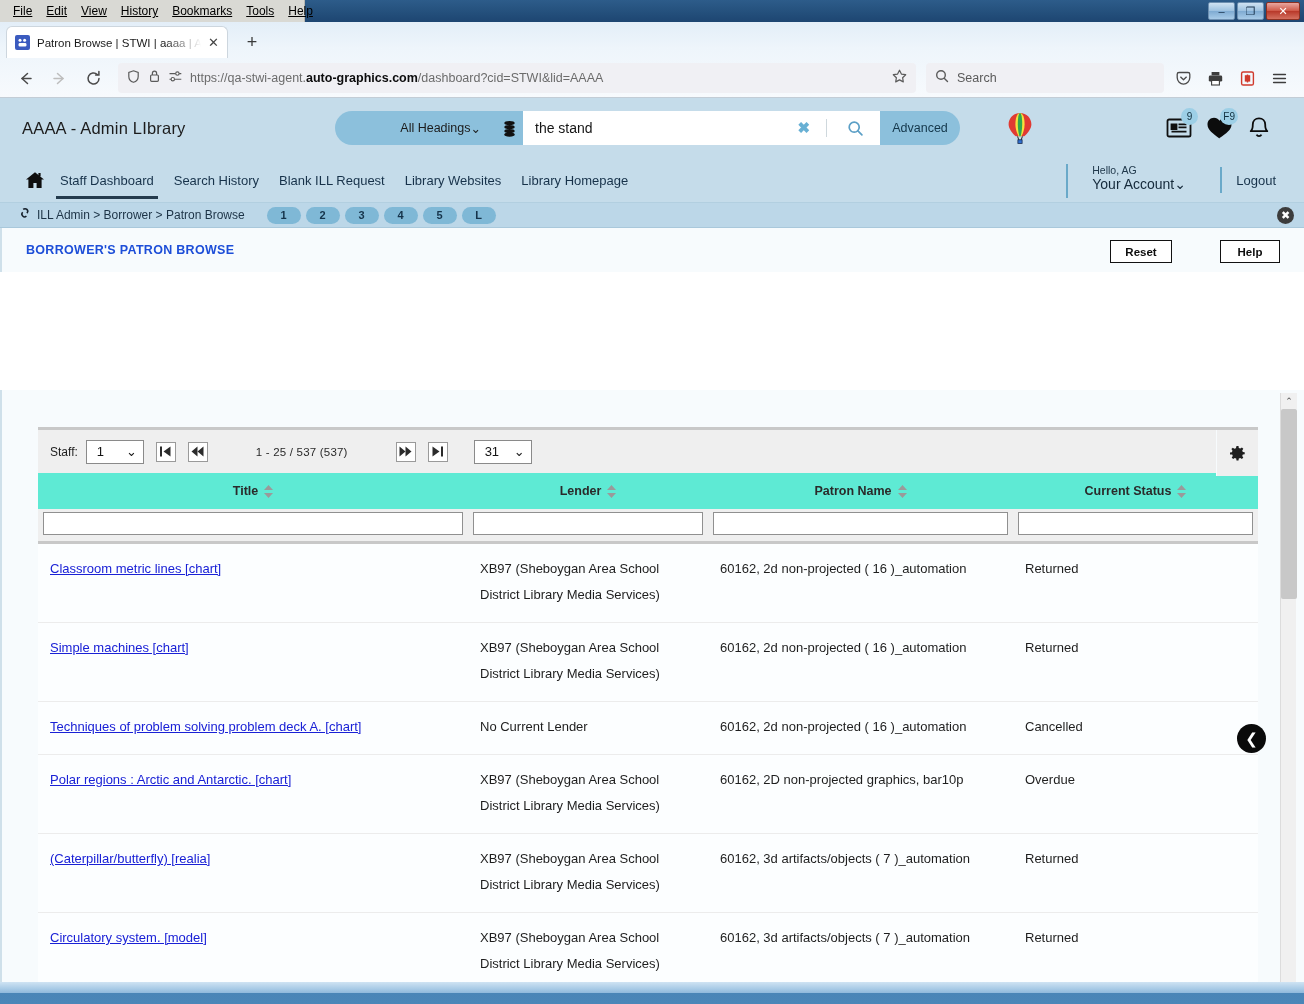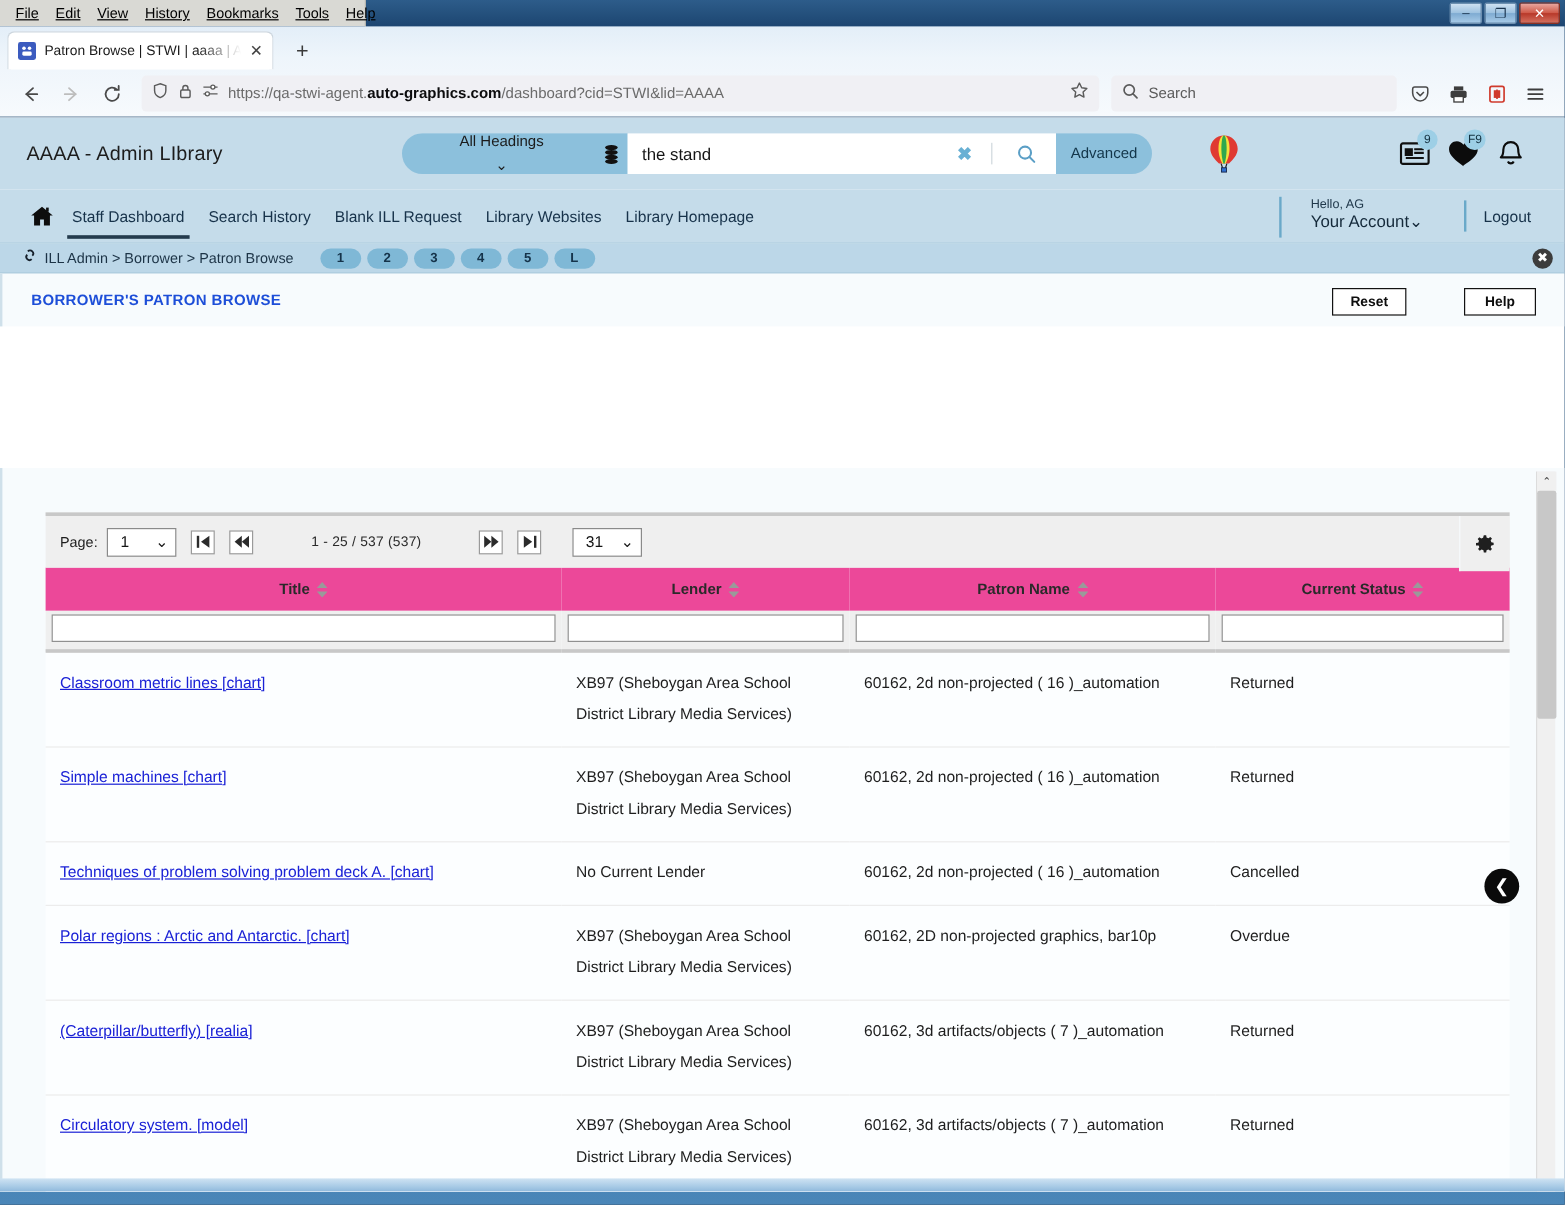--- a/index.html
+++ b/index.html
@@ -112,22 +112,22 @@
   }
   .brand { font-size:16.5px; color:#1c1c1c; letter-spacing:.2px; }
 
   .searchwrap {
     position:absolute; left:335px; top:13px; width:625px; height:34px;
     display:flex; align-items:stretch;
     border-radius:17px; overflow:hidden;
   }
   .sw-scope {
     width:160px; background:#8cc0dc; display:flex; align-items:center;
-    justify-content:space-between; padding:0 14px 0 20px;
-    font-size:12.5px; color:#1b1b1b;flex-direction:column;
+    justify-content:flex-end; padding:0 14px 0 20px;
+    font-size:12.5px; color:#1b1b1b;
   }
   .sw-db {
     width:28px; background:#8cc0dc; display:flex; align-items:center;
     justify-content:center;
   }
   .sw-input {
     flex:1 1 auto; background:#fff; display:flex; align-items:center;
     padding:0 6px 0 12px; gap:10px;
   }
   .sw-input .val { flex:1 1 auto; font-size:14px; color:#151515; }
@@ -237,21 +237,21 @@
   }
   .counts { font-size:11.5px; color:#2a2a2a; margin:0 48px 0 36px; letter-spacing:.2px; }
   .gear {
     position:absolute; right:0; top:0; width:42px; height:46px;
     background:#efefef; display:flex; align-items:center; justify-content:center;
     border-left:1px solid #f7fbfd;
   }
 
   table.grid { border-collapse:collapse; width:1220px; table-layout:fixed; background:#fcfeff; }
   table.grid thead th {
-    background:#ec4899; height:36px; font-size:12.5px; color:#2a2a2a;
+    background:#5eead4; height:36px; font-size:12.5px; color:#2a2a2a;
     font-weight:700; vertical-align:middle; padding:0; text-align:center;
   }
   .th-inner { display:inline-flex; align-items:center; gap:6px; }
   .sorter { display:inline-flex; flex-direction:column; gap:1px; }
   tr.filterrow td { background:#efefef; padding:3px 5px 6px 5px; border-bottom:3px solid #c8c8c8; }
   tr.filterrow input {
     width:100%; height:23px; border:1px solid #909090; background:#fff;
     font-family:"Liberation Sans", sans-serif; font-size:12px; padding:0 4px;
   }
   table.grid tbody td {
@@ -521,21 +521,21 @@
     <div class="pagehead">
       <div class="ptitle">BORROWER'S PATRON BROWSE</div>
       <div class="btn-plain" id="reset-btn">Reset</div>
       <div class="btn-plain" id="help-btn">Help</div>
     </div>
 
     <div class="content">
       <div class="panel">
 
         <div class="toolbar">
-          <span class="lbl">Page:</span>
+          <span class="lbl">Staff:</span>
           <span class="sel" id="page-select">
             <span>1</span>
             <span>⌄</span>
           </span>
           <span class="pgbtn">
             <svg width="13" height="13" viewBox="0 0 13 13" fill="#2b2b2b">
               <rect x="1" y="1.5" width="2" height="10"></rect>
               <path d="M11.5 1.5L4.5 6.5l7 5z"></path>
             </svg>
           </span>

